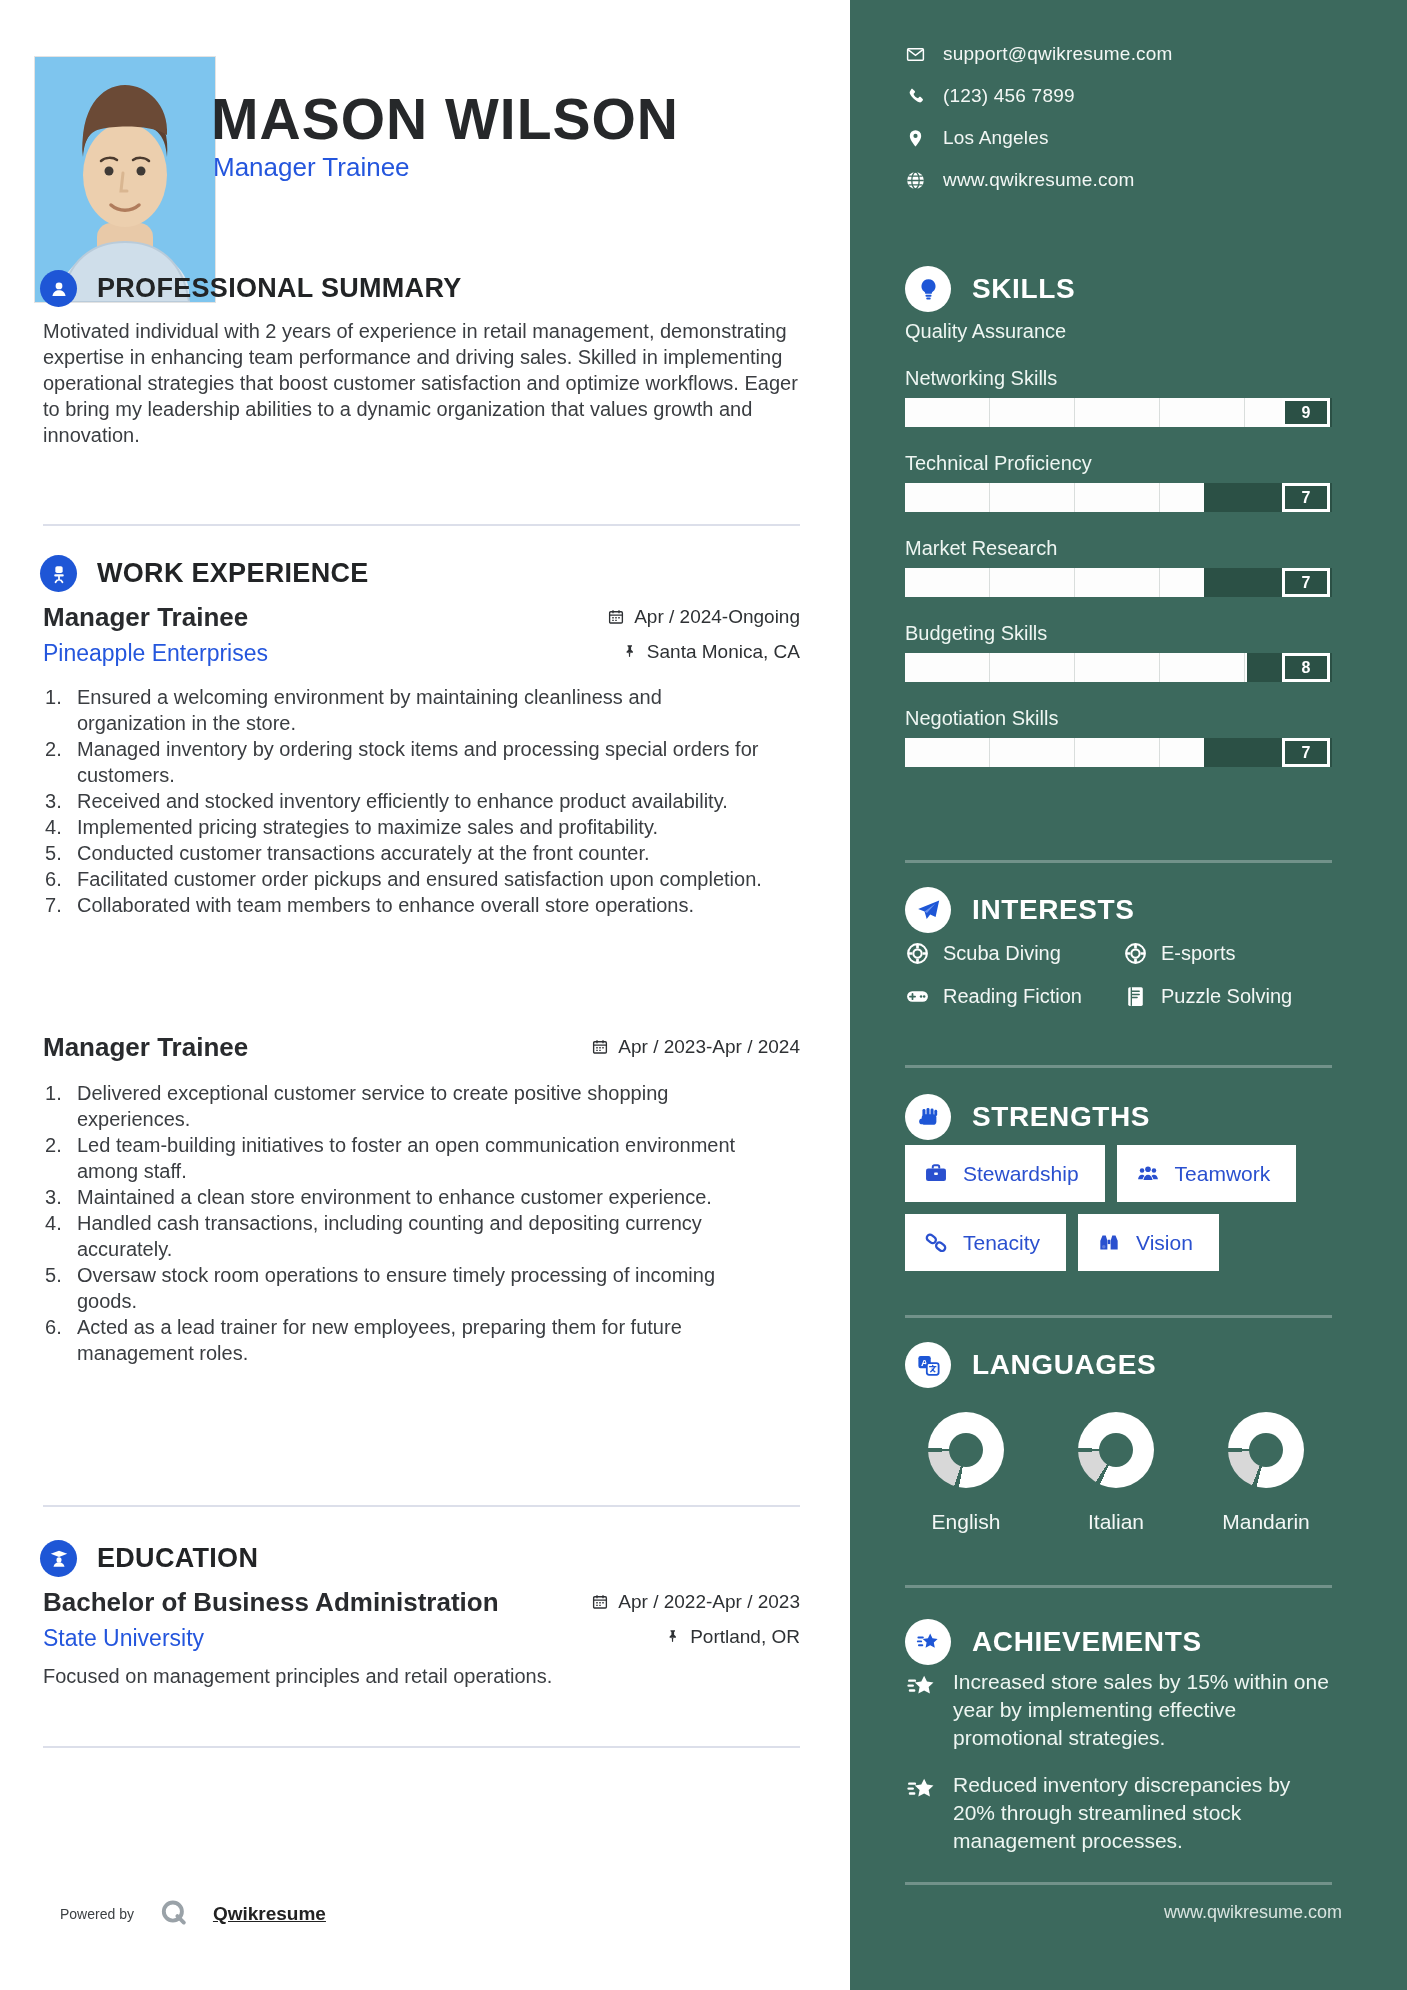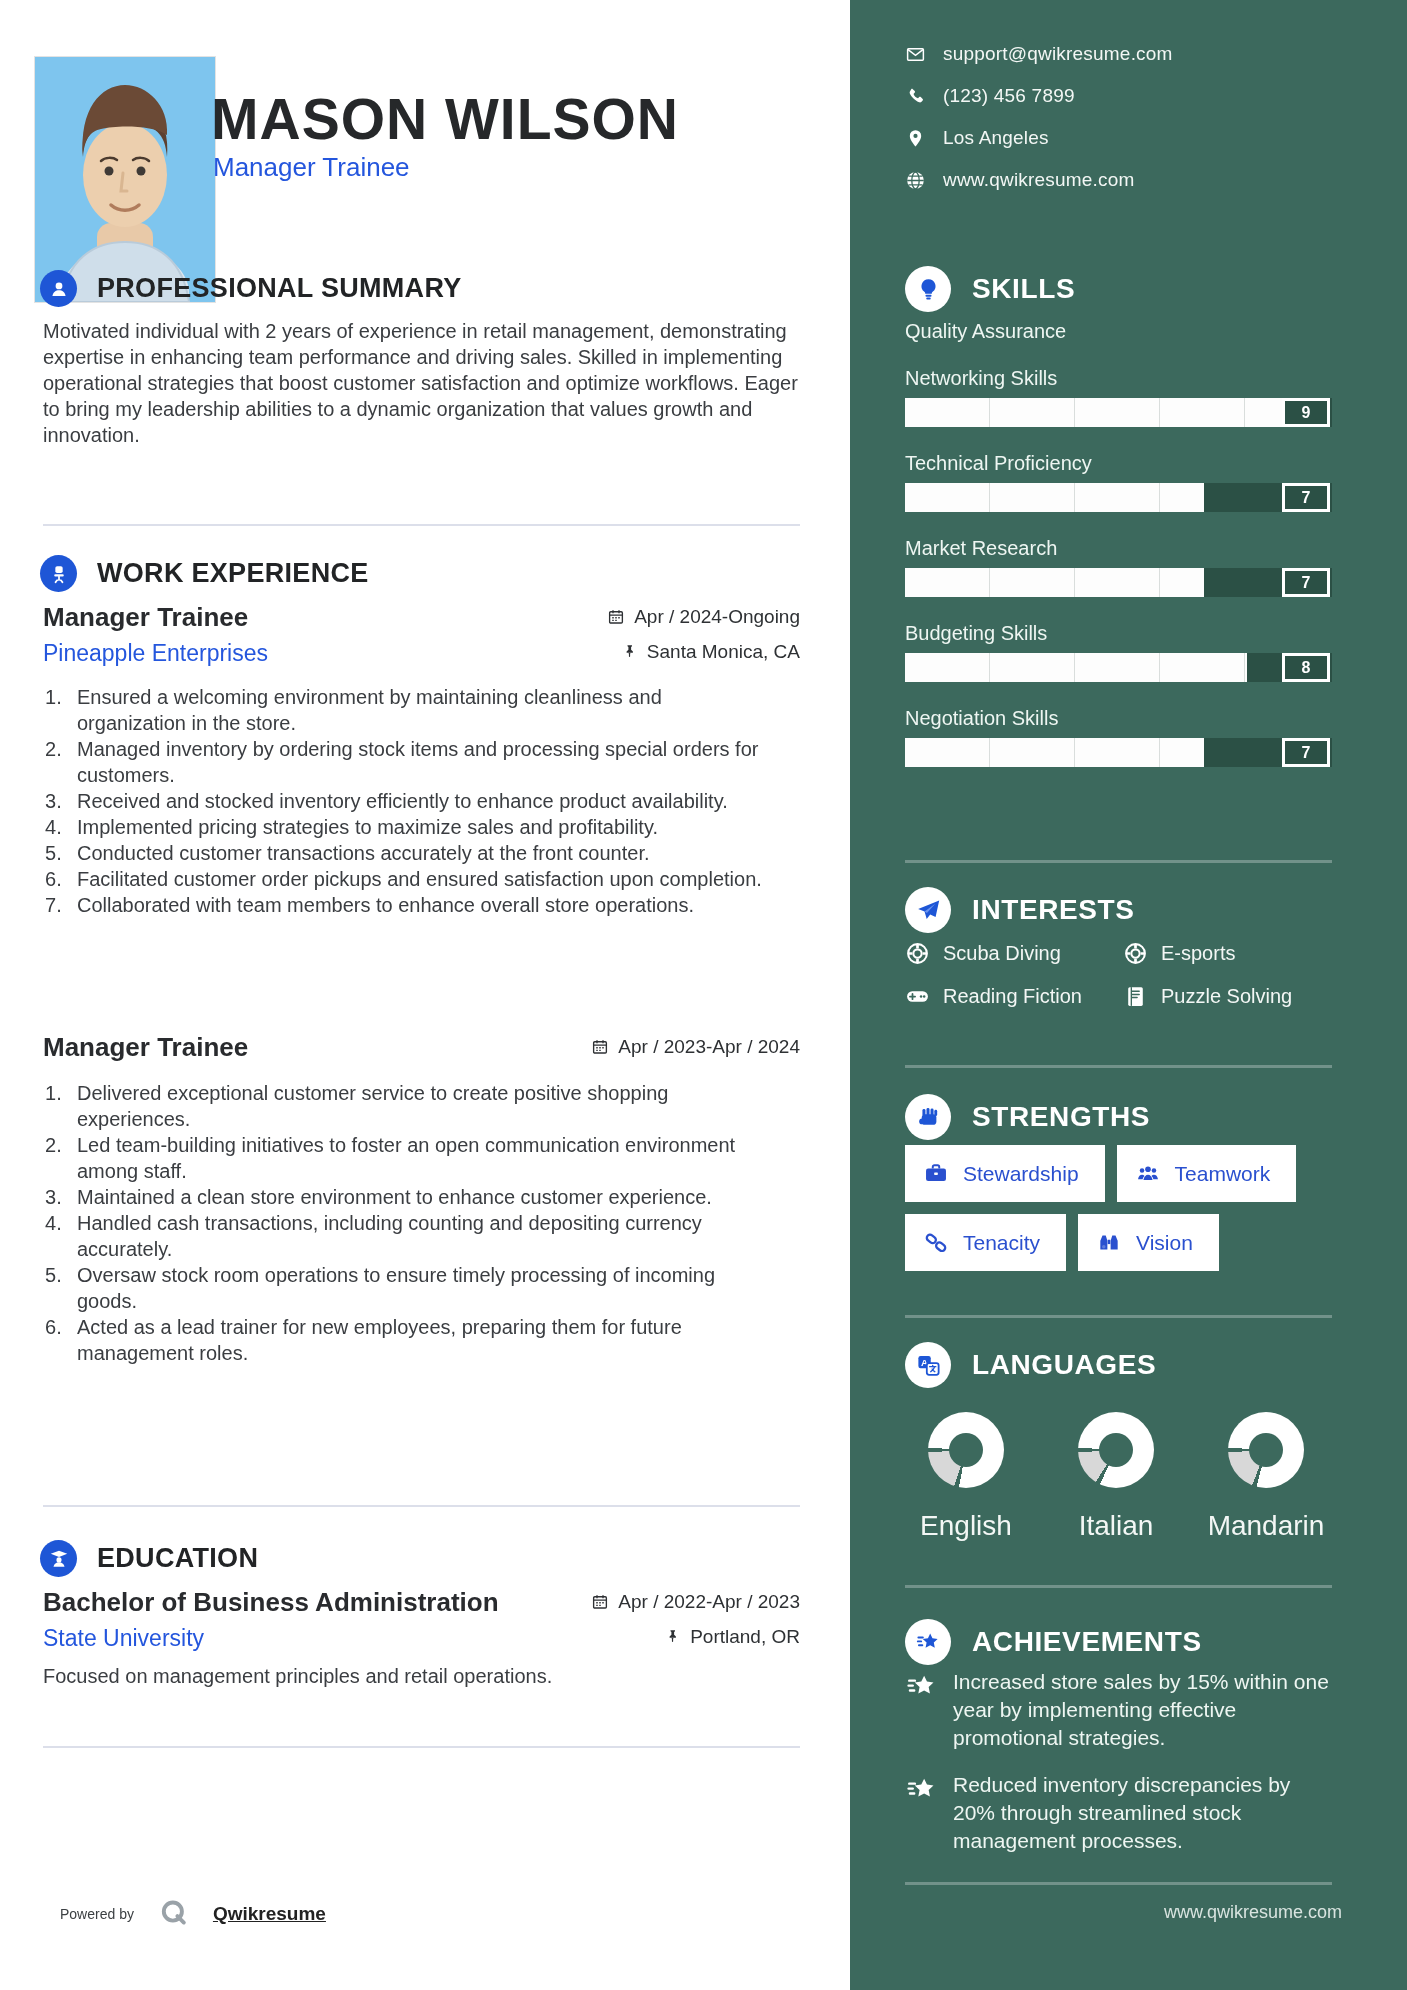--- a/index.html
+++ b/index.html
@@ -37,21 +37,21 @@
   .chip-row{display:flex;gap:12px;margin-bottom:12px;}
   .chip{height:57px;background:#ffffff;display:inline-flex;align-items:center;gap:14px;
         padding:0 26px 0 18px;}
   .chip svg{width:26px;height:26px;}
   .chip-label{color:#2a50cf;font-size:21px;font-weight:500;}
   
   .langs{display:flex;}
   .lang{width:150px;display:flex;flex-direction:column;align-items:center;}
   .donut{position:relative;width:76px;height:76px;border-radius:50%;}
   .donut::after{content:"";position:absolute;inset:21px;border-radius:50%;background:#3c695d;}
-  .lang-label{margin-top:22px;color:#f3f7f5;font-size:28px;}
+  .lang-label{margin-top:22px;color:#f3f7f5;font-size:21px;}
   
   .ach-item{display:flex;gap:14px;margin-bottom:19px;}
   .ach-item svg{width:34px;height:34px;flex:0 0 auto;margin-top:2px;}
   .ach-text{color:#eef6f2;font-size:21px;line-height:28px;width:382px;}
   .site-link{position:absolute;right:75px;top:1902px;color:#d9e4e0;font-size:18px;}
   
   .photo{position:absolute;left:35px;top:57px;width:180px;height:245px;background:#7ec5ee;
          box-shadow:0 0 0 1px #e3e3e3;overflow:hidden;}
   .name{position:absolute;left:211px;top:86px;font-size:57px;font-weight:700;letter-spacing:1px;
         color:#26282a;}

